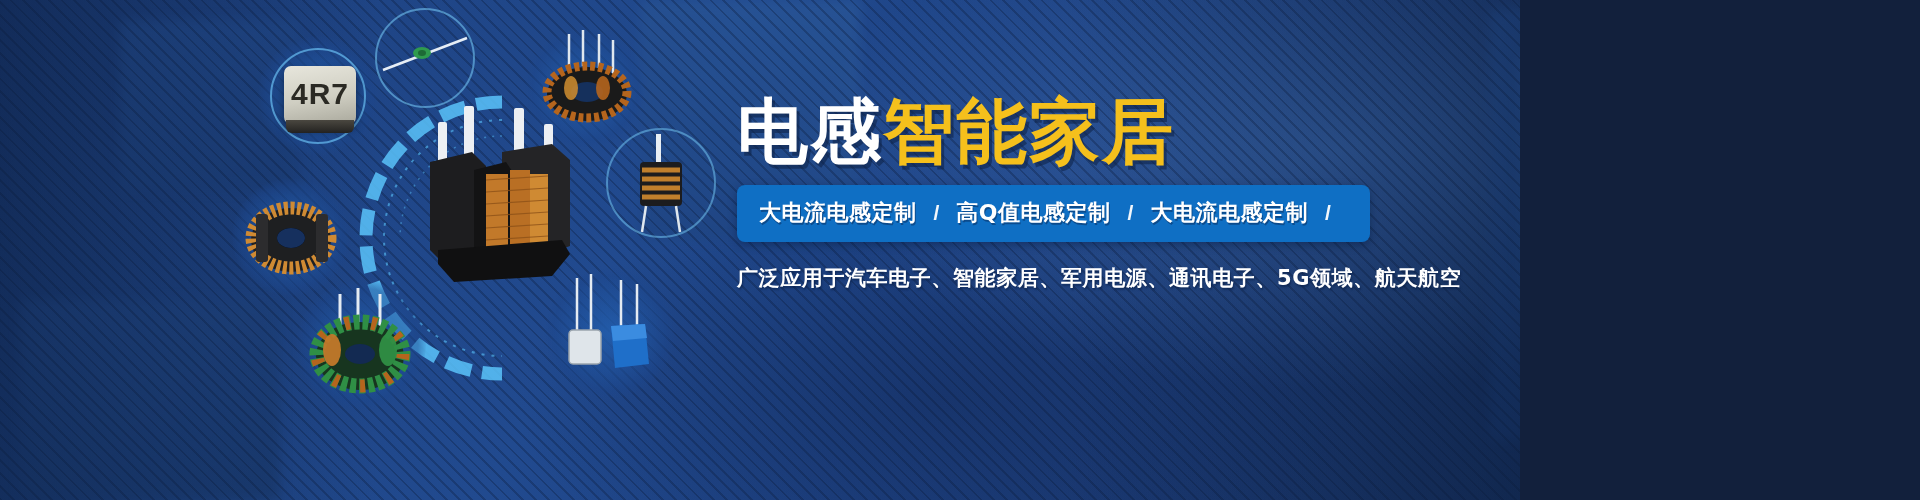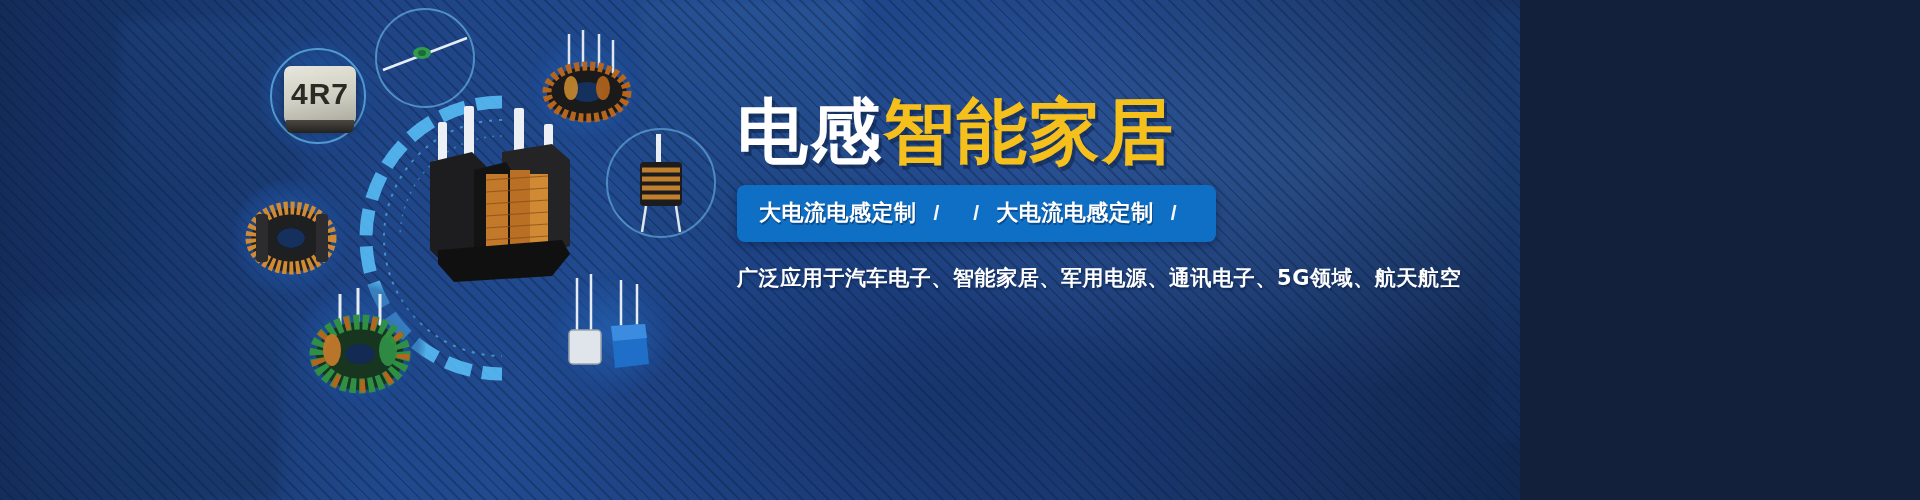--- a/index.html
+++ b/index.html
@@ -310,20 +310,21 @@
   <div class="text-block">
 
 
     <div class="headline">
       <span class="w">电感</span><span class="g">智能家居</span>
     </div>
 
     <div class="feature-bar">
       <span class="f-item">大电流电感定制</span>
       <span class="f-sep">/</span>
+      <span class="f-item">高Q值电感定制</span>
       <span class="f-sep">/</span>
       <span class="f-item">大电流电感定制</span>
       <span class="f-sep">/</span>
     </div>
 
     <div class="desc">广泛应用于汽车电子、智能家居、军用电源、通讯电子、5G领域、航天航空</div>
   </div>
 
 </div>
 

